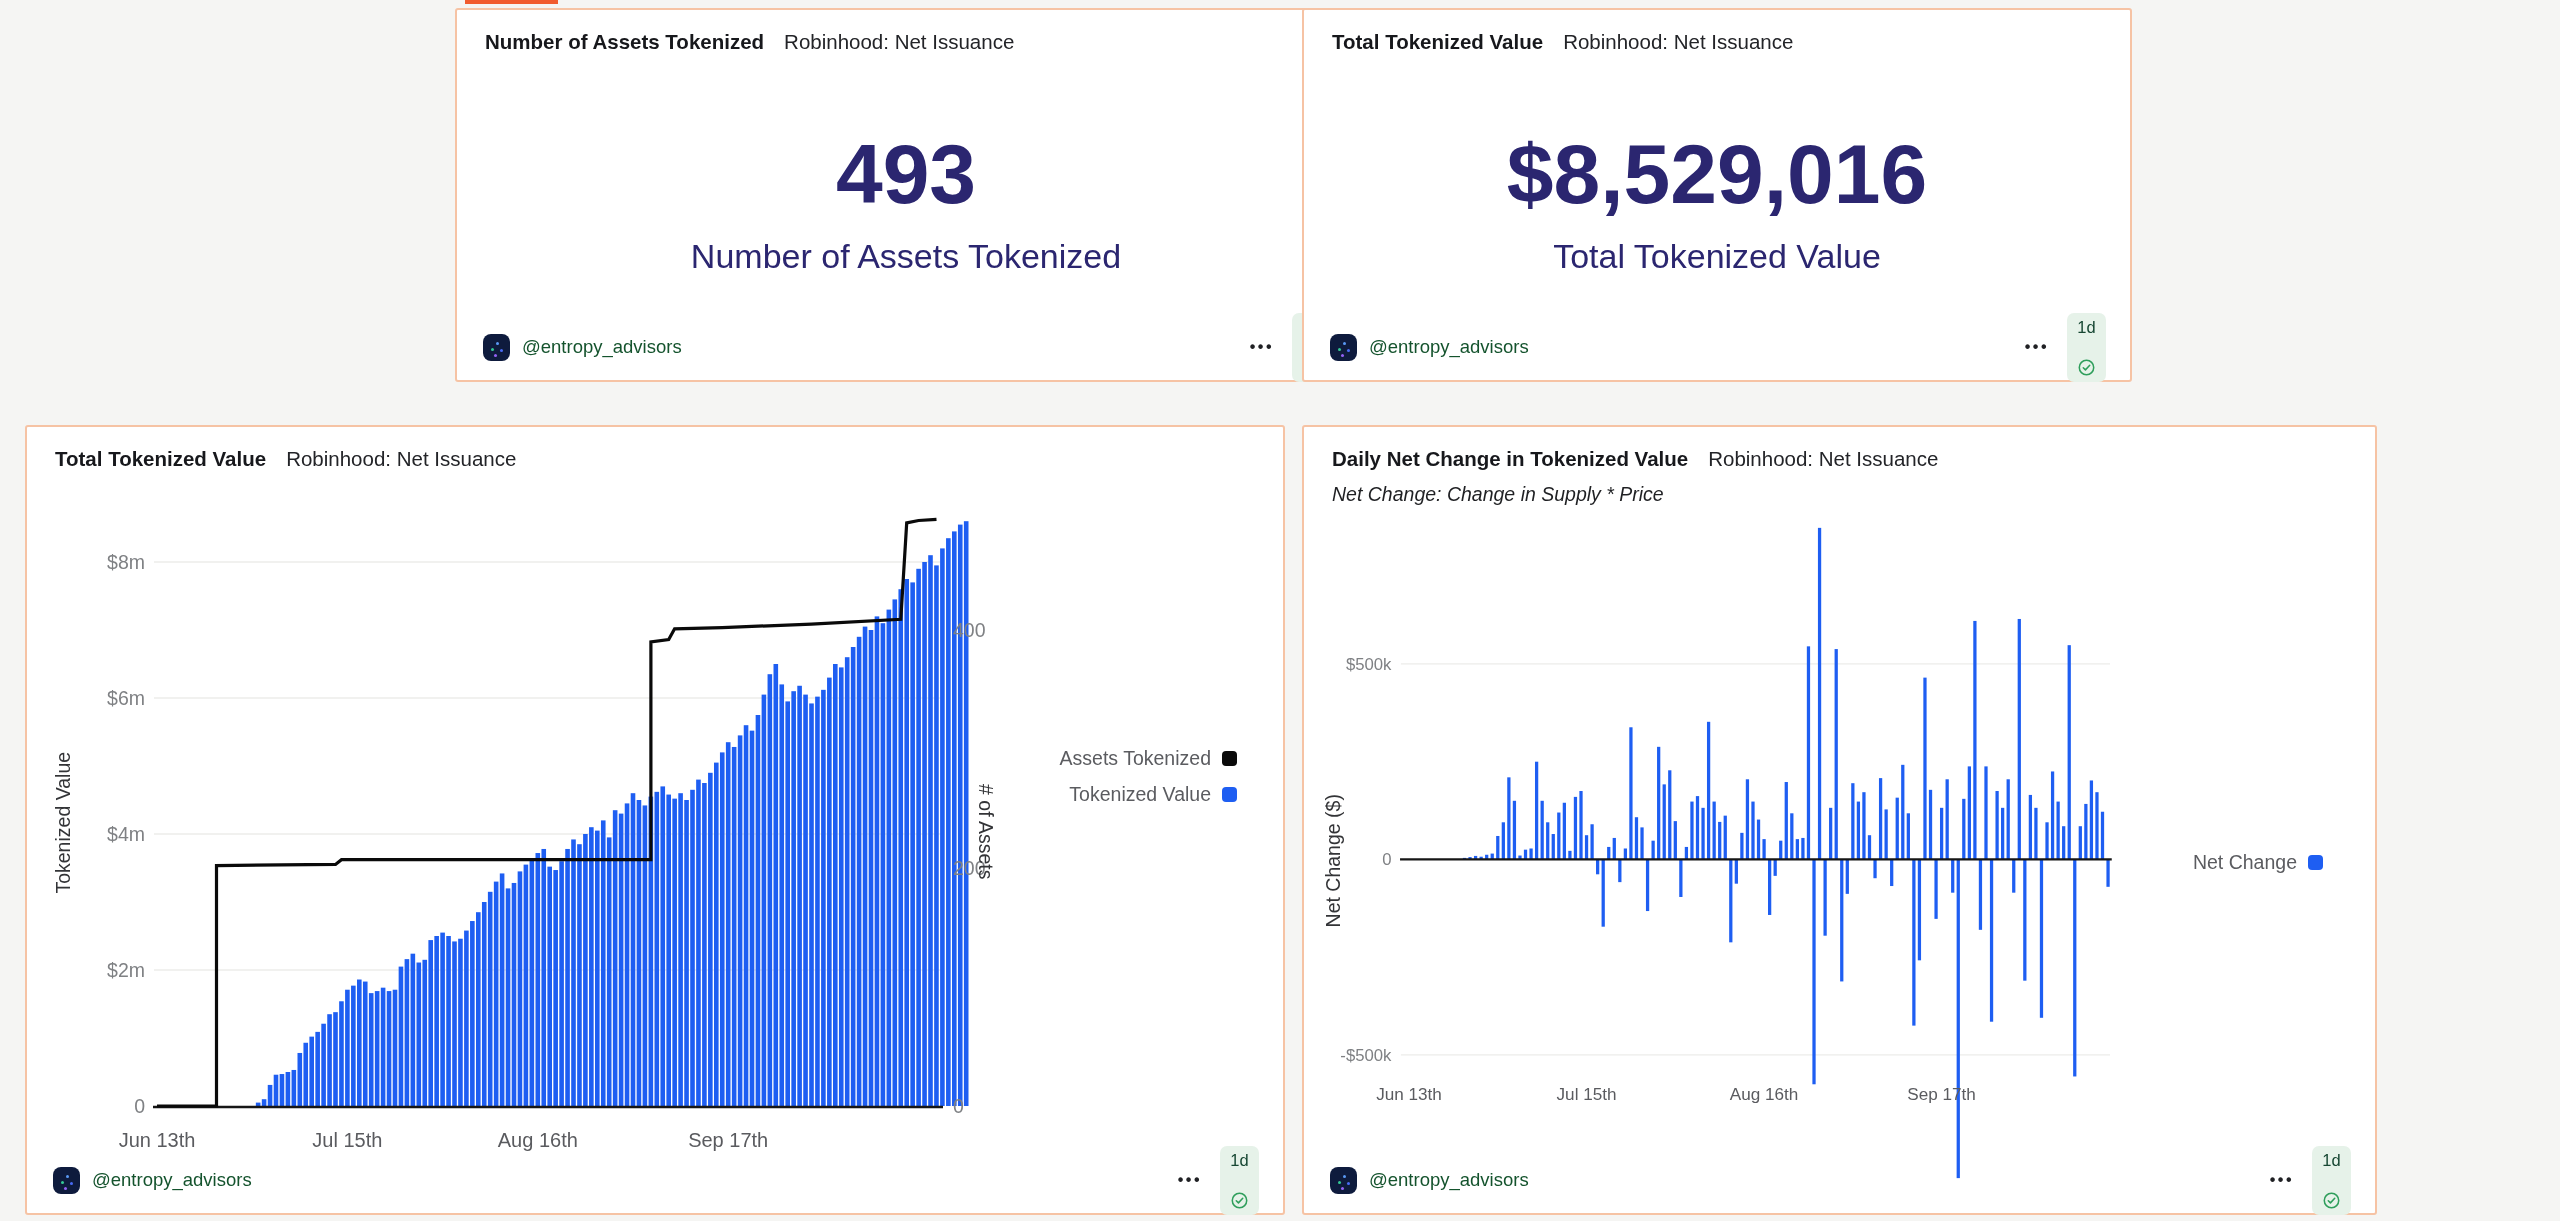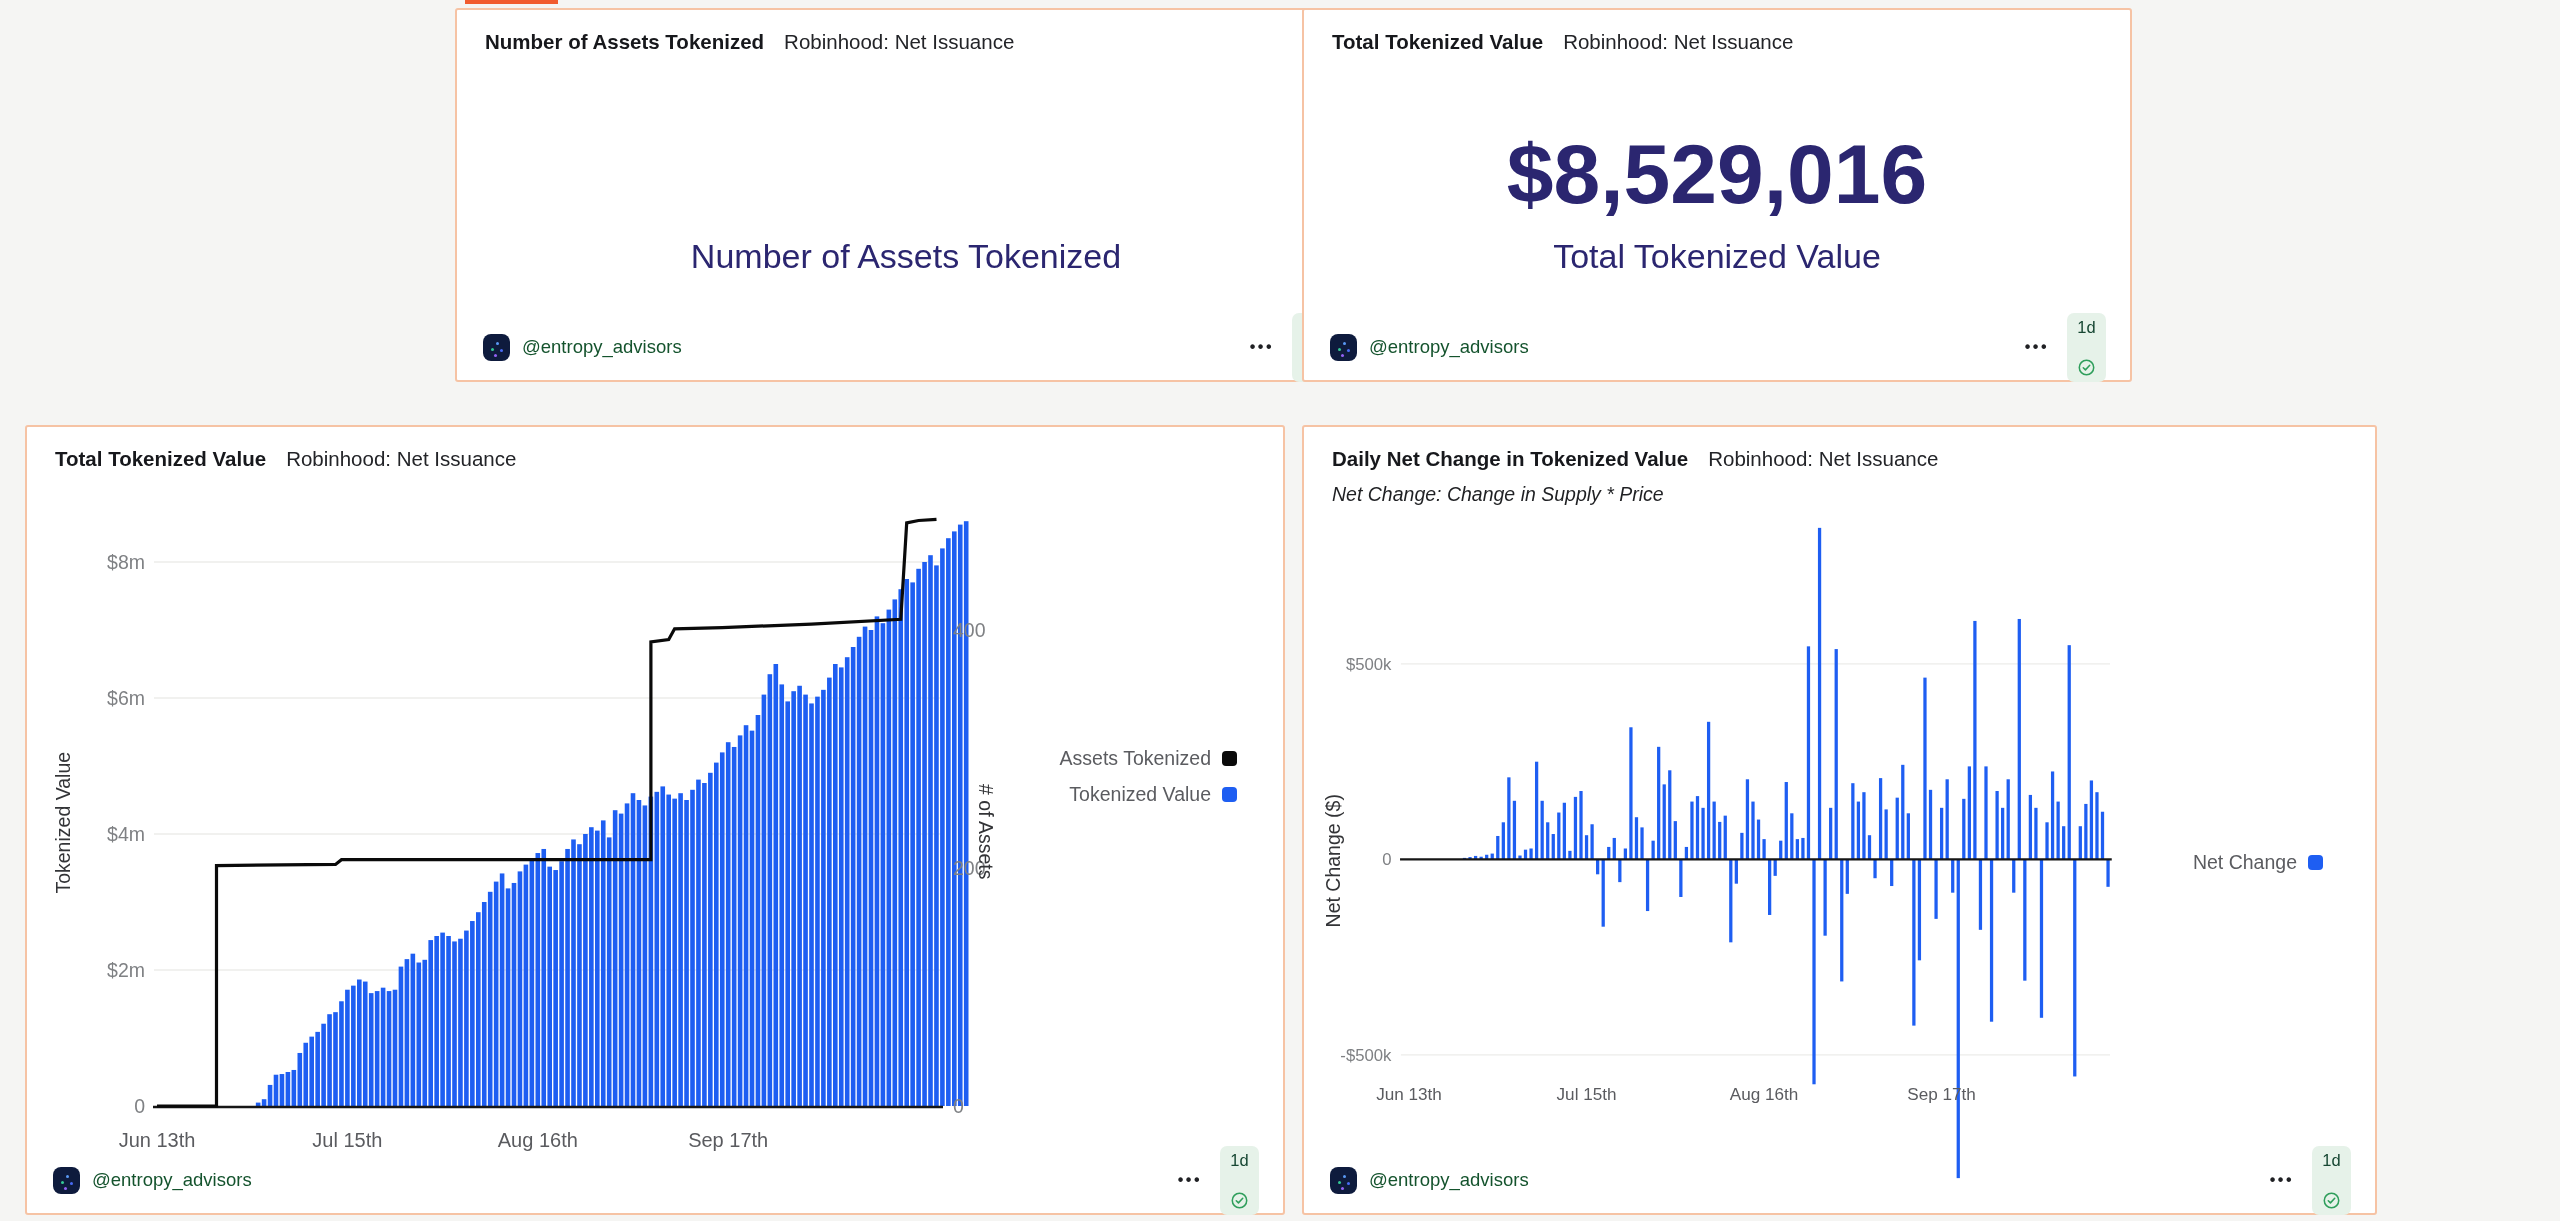--- a/index.html
+++ b/index.html
@@ -59,20 +59,21 @@
 </head>
 <body>
 
 <div class="accent-line"></div>
 
 <div class="card" id="card0">
   <div class="card-title-row">
     <span class="title-main">Number of Assets Tokenized</span>
     <span class="title-context">Robinhood: Net Issuance</span>
   </div>
+  <div class="stat-value">493</div>
   <div class="stat-label">Number of Assets Tokenized</div>
   <div class="card-footer">
     <span class="source">
       <span class="avatar"></span>
       <span>@entropy_advisors</span>
     </span>
     <span class="footer-right">
       <span class="menu-dots">•••</span>
       <span class="badge">
         <span>1d</span>

